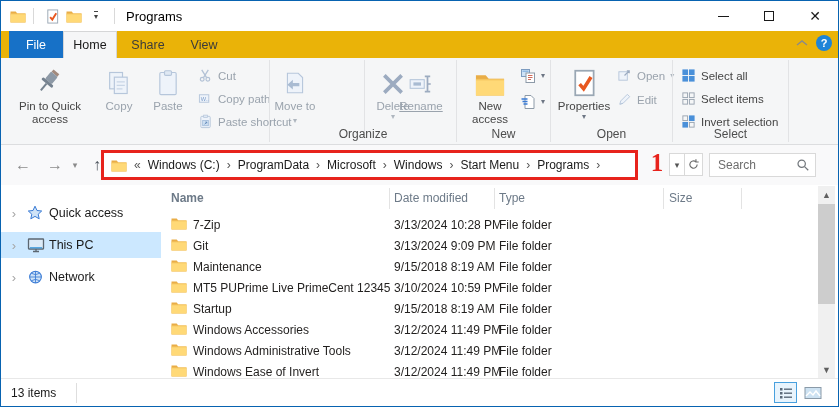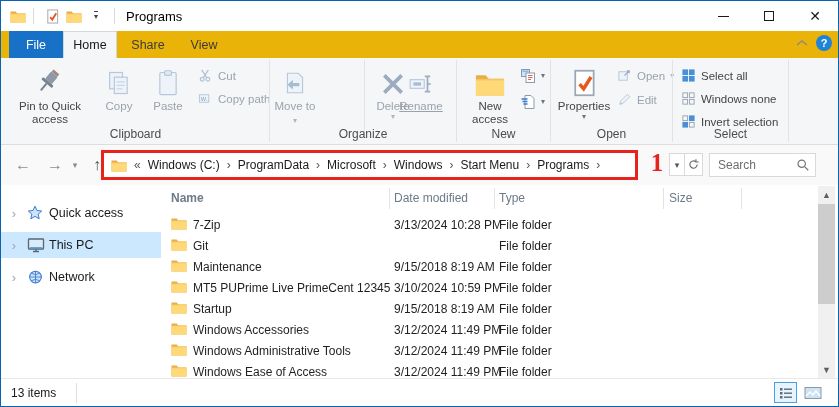--- a/index.html
+++ b/index.html
@@ -303,21 +303,26 @@
             <use href="#i-cut"></use>
           </svg>
         <span>Cut</span>
       </div>
       <div class="small-btn disabled" style="left:196px; top:30px;">
         <svg class="ic" width="15" height="15">
             <use href="#i-copypath"></use>
           </svg>
         <span>Copy path</span>
       </div>
-      <div class="rgroup-label">Clipboard</div>
+      <div class="small-btn disabled" style="left:196px; top:53px;">
+        <svg class="ic" width="15" height="15">
+            <use href="#i-shortcut"></use>
+          </svg>
+        <span>Paste shortcut</span>
+      </div>
     </div>
     <div class="gsep" style="left:268px;"></div>
 
     <div class="rgroup" style="left:269px; width:186px;">
       <div class="big-btn disabled" style="left:3px; width:44px;">
         <div class="bicon">
             <svg class="ic" width="26" height="28">
               <use href="#i-moveto"></use>
             </svg>
           </div>
@@ -401,21 +406,21 @@
       <div class="small-btn" style="left:8px; top:7px;">
         <svg class="ic" width="15" height="15">
             <use href="#i-selectall"></use>
           </svg>
         <span>Select all</span>
       </div>
       <div class="small-btn" style="left:8px; top:30px;">
         <svg class="ic" width="15" height="15">
             <use href="#i-selectnone"></use>
           </svg>
-        <span>Windows none</span>
+        <span>Select items</span>
       </div>
       <div class="small-btn" style="left:8px; top:53px;">
         <svg class="ic" width="15" height="15">
             <use href="#i-invert"></use>
           </svg>
         <span>Invert selection</span>
       </div>
       <div class="rgroup-label">Select</div>
     </div>
     <div class="gsep" style="left:787px;"></div>
@@ -526,20 +531,21 @@
           </svg>
         <span class="fname">7-Zip</span>
         <span class="fdate">3/13/2024 10:28 PM</span>
         <span class="ftype">File folder</span>
       </div>
       <div class="frow" style="top:50px;">
         <svg class="ic ficon" width="16" height="13">
             <use href="#i-folder"></use>
           </svg>
         <span class="fname">Git</span>
+        <span class="fdate">3/13/2024 9:09 PM</span>
         <span class="ftype">File folder</span>
       </div>
       <div class="frow" style="top:71px;">
         <svg class="ic ficon" width="16" height="13">
             <use href="#i-folder"></use>
           </svg>
         <span class="fname">Maintenance</span>
         <span class="fdate">9/15/2018 8:19 AM</span>
         <span class="ftype">File folder</span>
       </div>
@@ -572,21 +578,21 @@
             <use href="#i-folder"></use>
           </svg>
         <span class="fname">Windows Administrative Tools</span>
         <span class="fdate">3/12/2024 11:49 PM</span>
         <span class="ftype">File folder</span>
       </div>
       <div class="frow" style="top:176px;">
         <svg class="ic ficon" width="16" height="13">
             <use href="#i-folder"></use>
           </svg>
-        <span class="fname">Windows Ease of Access</span>
+        <span class="fname">Windows Ease of Invert</span>
         <span class="fdate">3/12/2024 11:49 PM</span>
         <span class="ftype">File folder</span>
       </div>
 
       <div class="vscroll">
         <span class="vs-arrow" style="top:0;">
             <span>▲</span>
           </span>
         <span class="vs-thumb"></span>
         <span class="vs-arrow" style="bottom:0;">

